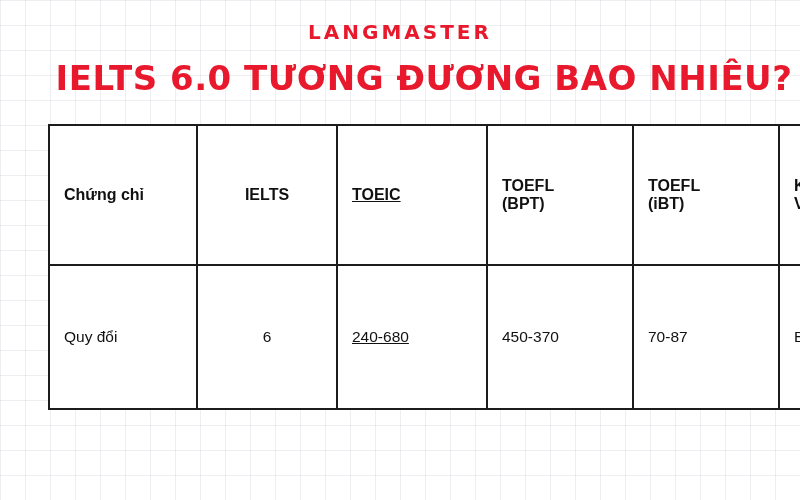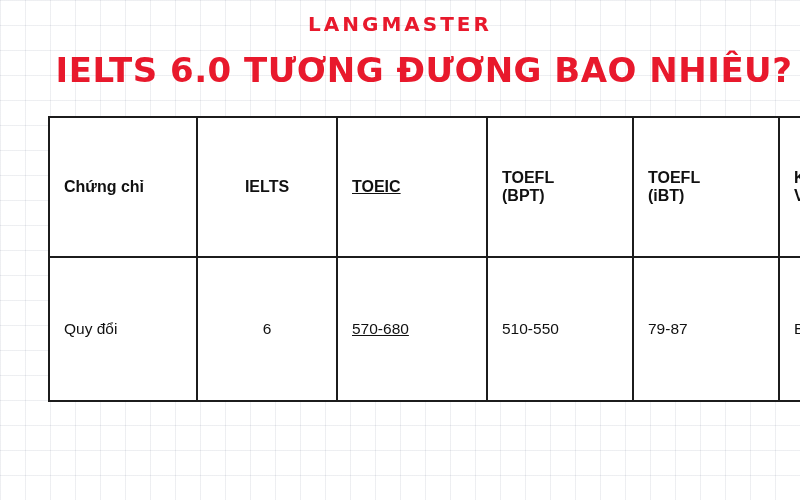--- a/index.html
+++ b/index.html
@@ -26,21 +26,21 @@
   }
   .page {
     position: relative;
     z-index: 1;
     width: 800px;
     height: 500px;
     box-sizing: border-box;
   }
   .brand {
     text-align: center;
-    padding-top: 12px;
+    padding-top: 20px;
     font-size: 20px;
     font-weight: bold;
     letter-spacing: 3px;
     color: #e8192c;
     font-family: "DejaVu Sans", sans-serif;
   }
   .title {
     text-align: center;
     margin-top: 14px;
     font-size: 34px;
@@ -121,22 +121,22 @@
             <span class="cell-line">(iBT)</span>
           </td>
           <td class="col-5">
             <span class="cell-line">KNLNN</span>
             <span class="cell-line">VSTEP</span>
           </td>
         </tr>
         <tr class="body-row">
           <td class="col-0 rowlabel">Quy đổi</td>
           <td class="col-1">6</td>
-          <td class="col-2">570-680</td>
-          <td class="col-3">510-550</td>
-          <td class="col-4">79-87</td>
+          <td class="col-2">240-680</td>
+          <td class="col-3">450-370</td>
+          <td class="col-4">70-87</td>
           <td class="col-5">B2</td>
         </tr>
       </tbody>
     </table>
   </div>
 
 </div>
 
 </body></html>

